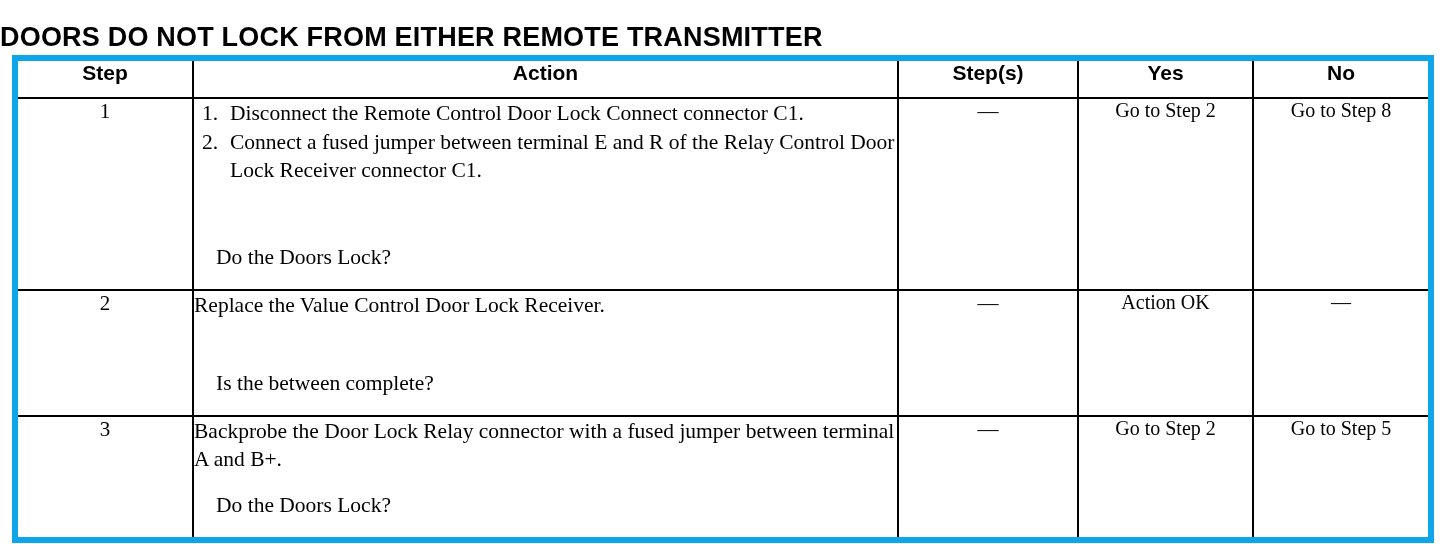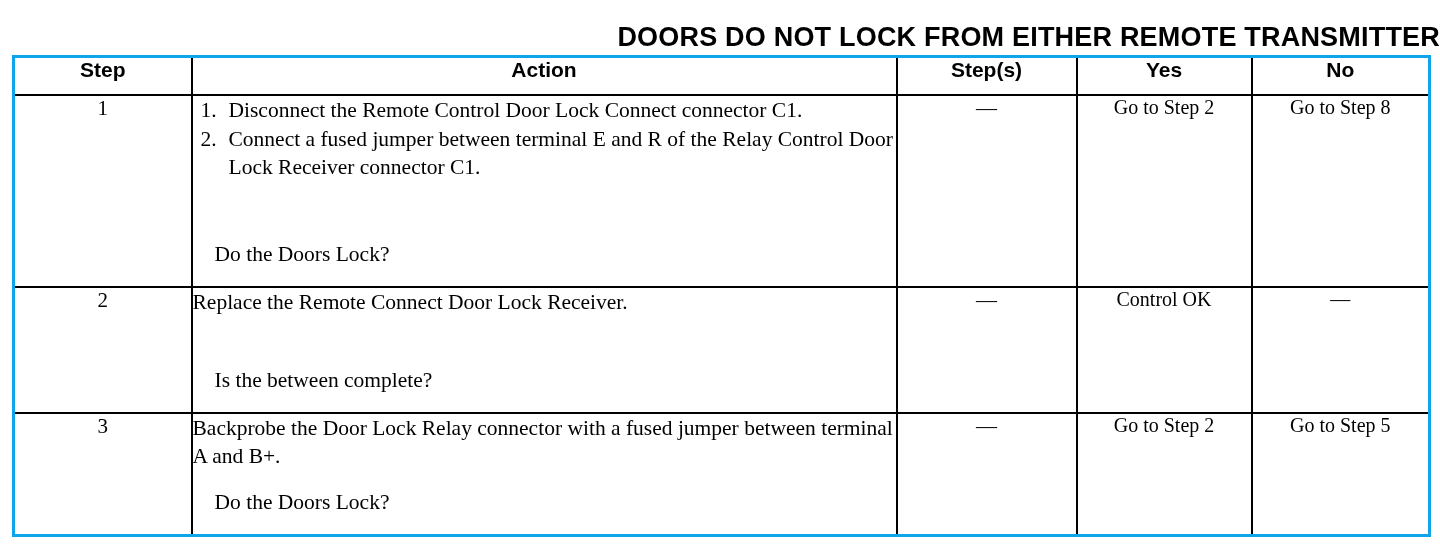--- a/index.html
+++ b/index.html
@@ -16,39 +16,39 @@
     position: relative;
     -webkit-font-smoothing: none;
   }
 
   
   #doc-title {
     position: absolute;
     left: 0;
     top: 2px;
     width: 1440px;
-    text-align: right;
+    text-align: left;
     font-family: "Liberation Sans", "DejaVu Sans", sans-serif;
     font-weight: bold;
     font-size: 27px;
     letter-spacing: 0.2px;
     line-height: 34px;
     white-space: nowrap;
   }
 
   
   #diag-table {
     position: absolute;
     left: 12px;
     top: 55px;
     width: 1416px;
     height: 478px;
     border-collapse: collapse;
     table-layout: fixed;
-    border: 3px solid #0ea5e9;
+    border: 6px solid #0ea5e9;
   }
   #diag-table th,
   #diag-table td {
     border: 2px solid #000;
     vertical-align: top;
     padding: 0;
     background: #fff;
   }
 
   
@@ -171,26 +171,26 @@
       </td>
       <td class="value-cell">—</td>
       <td class="yn-cell">Go to Step 2</td>
       <td class="yn-cell">Go to Step 8</td>
     </tr>
 
     <tr class="row-2">
       <td class="step-cell">2</td>
       <td class="action-cell">
         <div class="action-inner">
-          <p class="action-plain">Replace the Remote Connect Door Lock Receiver.</p>
+          <p class="action-plain">Replace the Value Control Door Lock Receiver.</p>
           <p class="action-question">Is the between complete?</p>
         </div>
       </td>
       <td class="value-cell">—</td>
-      <td class="yn-cell">Control OK</td>
+      <td class="yn-cell">Action OK</td>
       <td class="yn-cell">—</td>
     </tr>
 
     <tr class="row-3">
       <td class="step-cell">3</td>
       <td class="action-cell">
         <div class="action-inner">
           <p class="action-plain">Backprobe the Door Lock Relay connector with a fused jumper between terminal A and B+.</p>
           <p class="action-question">Do the Doors Lock?</p>
         </div>

